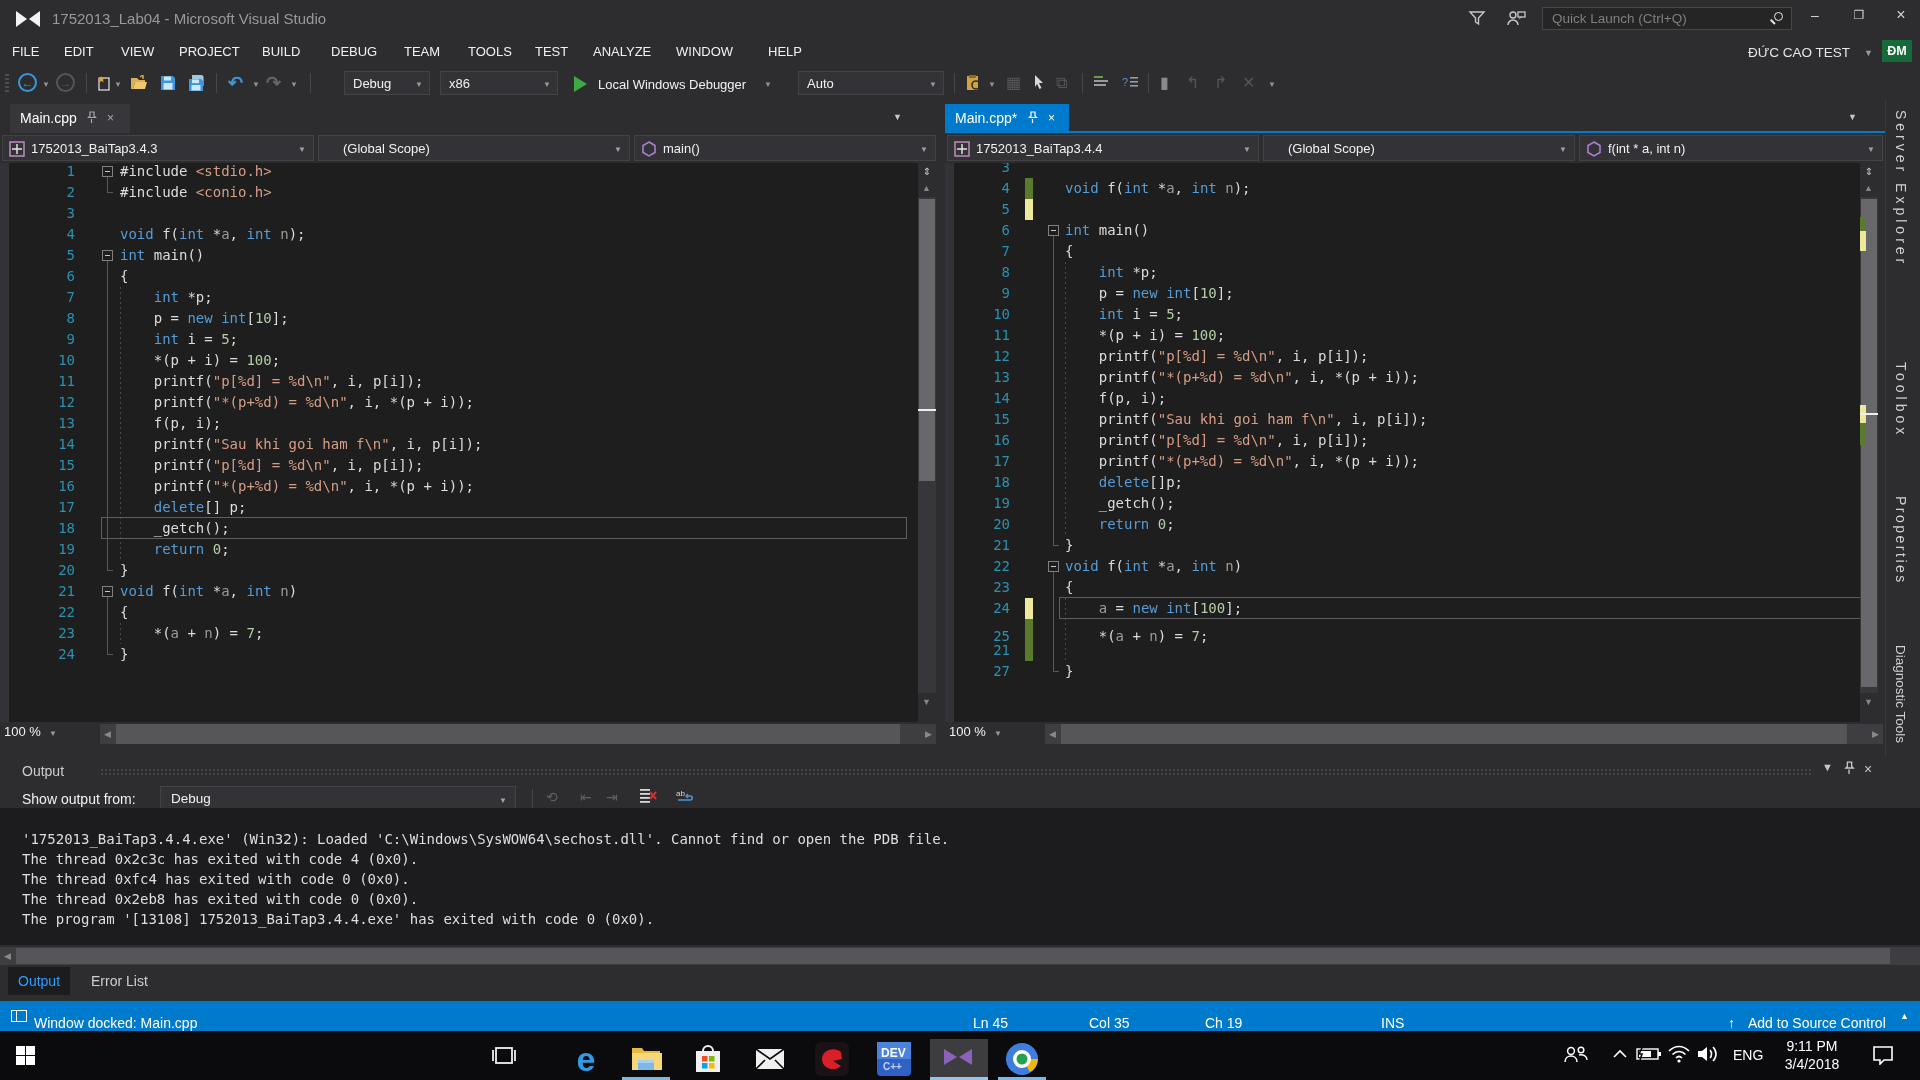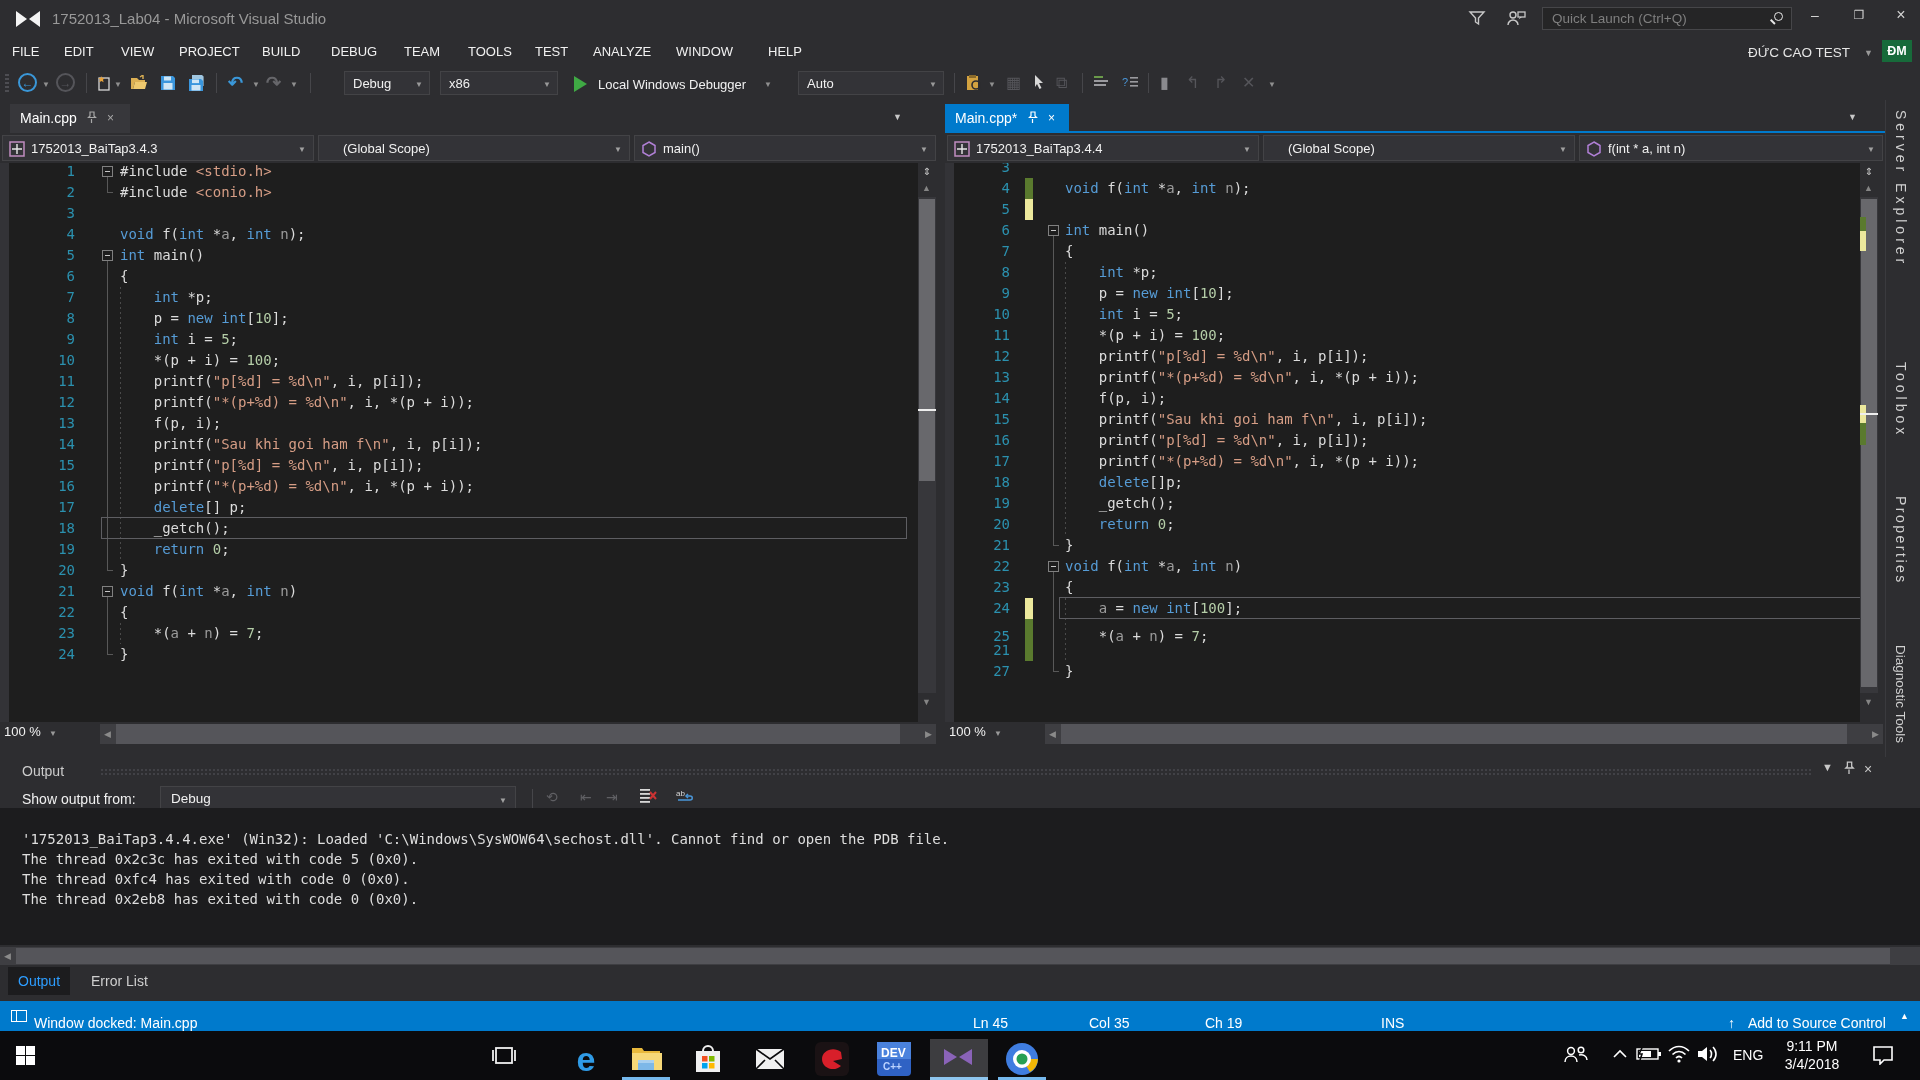--- a/index.html
+++ b/index.html
@@ -644,23 +644,24 @@
       <svg width="18" height="15" viewBox="0 0 18 15">
           <text x="0" y="8" font-size="8" fill="#d8d8d8" font-family="sans-serif">ab</text>
           <path d="M2 12h12 M14 12c3 0 3-4 0-4h-3" fill="none" stroke="#4a96d8" stroke-width="1.5"></path>
           <path d="M12 6l-2 2 2 2" fill="none" stroke="#4a96d8" stroke-width="1.5"></path>
         </svg>
     </div>
   </div>
 
   <div id="outtext">
       <div class="outline-row" style="top: 21px;">'1752013_BaiTap3.4.4.exe' (Win32): Loaded 'C:\Windows\SysWOW64\sechost.dll'. Cannot find or open the PDB file.</div>
-      <div class="outline-row" style="top: 41px;">The thread 0x2c3c has exited with code 5 (0x0).</div>
+      <div class="outline-row" style="top: 41px;">The thread 0x2c3c has exited with code 4 (0x0).</div>
       <div class="outline-row" style="top: 61px;">The thread 0xfc4 has exited with code 0 (0x0).</div>
       <div class="outline-row" style="top: 81px;">The thread 0x2eb8 has exited with code 0 (0x0).</div>
+      <div class="outline-row" style="top: 101px;">The program '[13108] 1752013_BaiTap3.4.4.exe' has exited with code 0 (0x0).</div>
     </div>
 
   <div id="outhscroll">
     <span class="harr" style="left:4px;top:4px">◀</span>
     <div class="hthumb" style="left:16px;width:1874px"></div>
   </div>
 
   <div id="outtabs">
     <span class="outtab active" style="left:8px">Output</span>
     <span class="outtab idle" style="left:81px">Error List</span>

